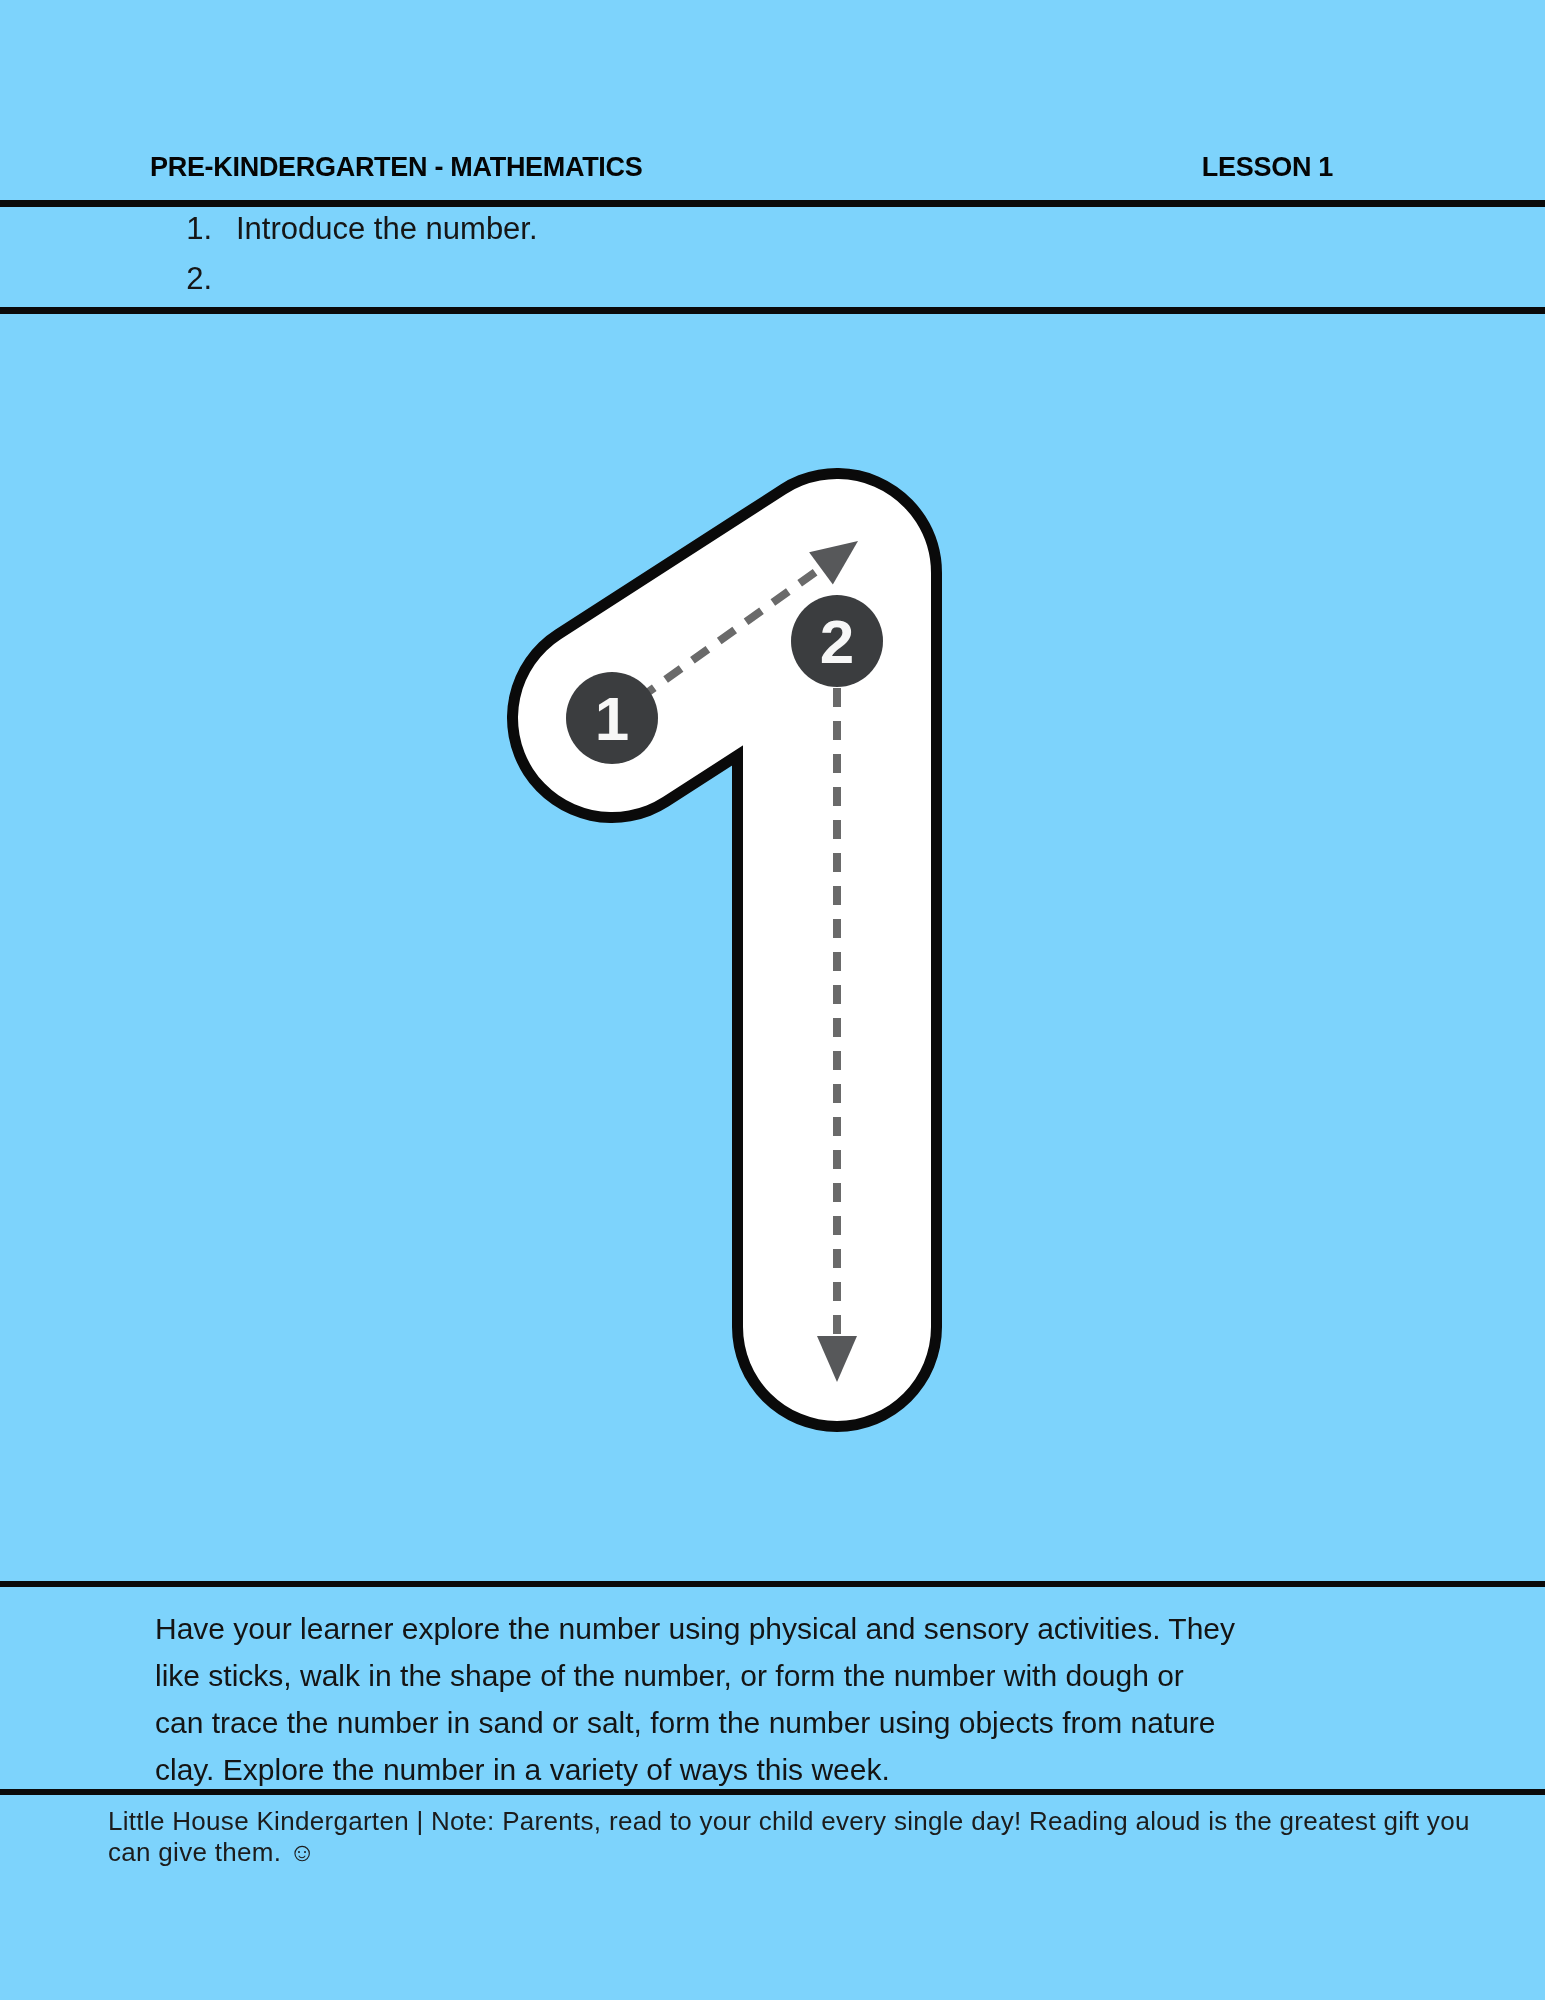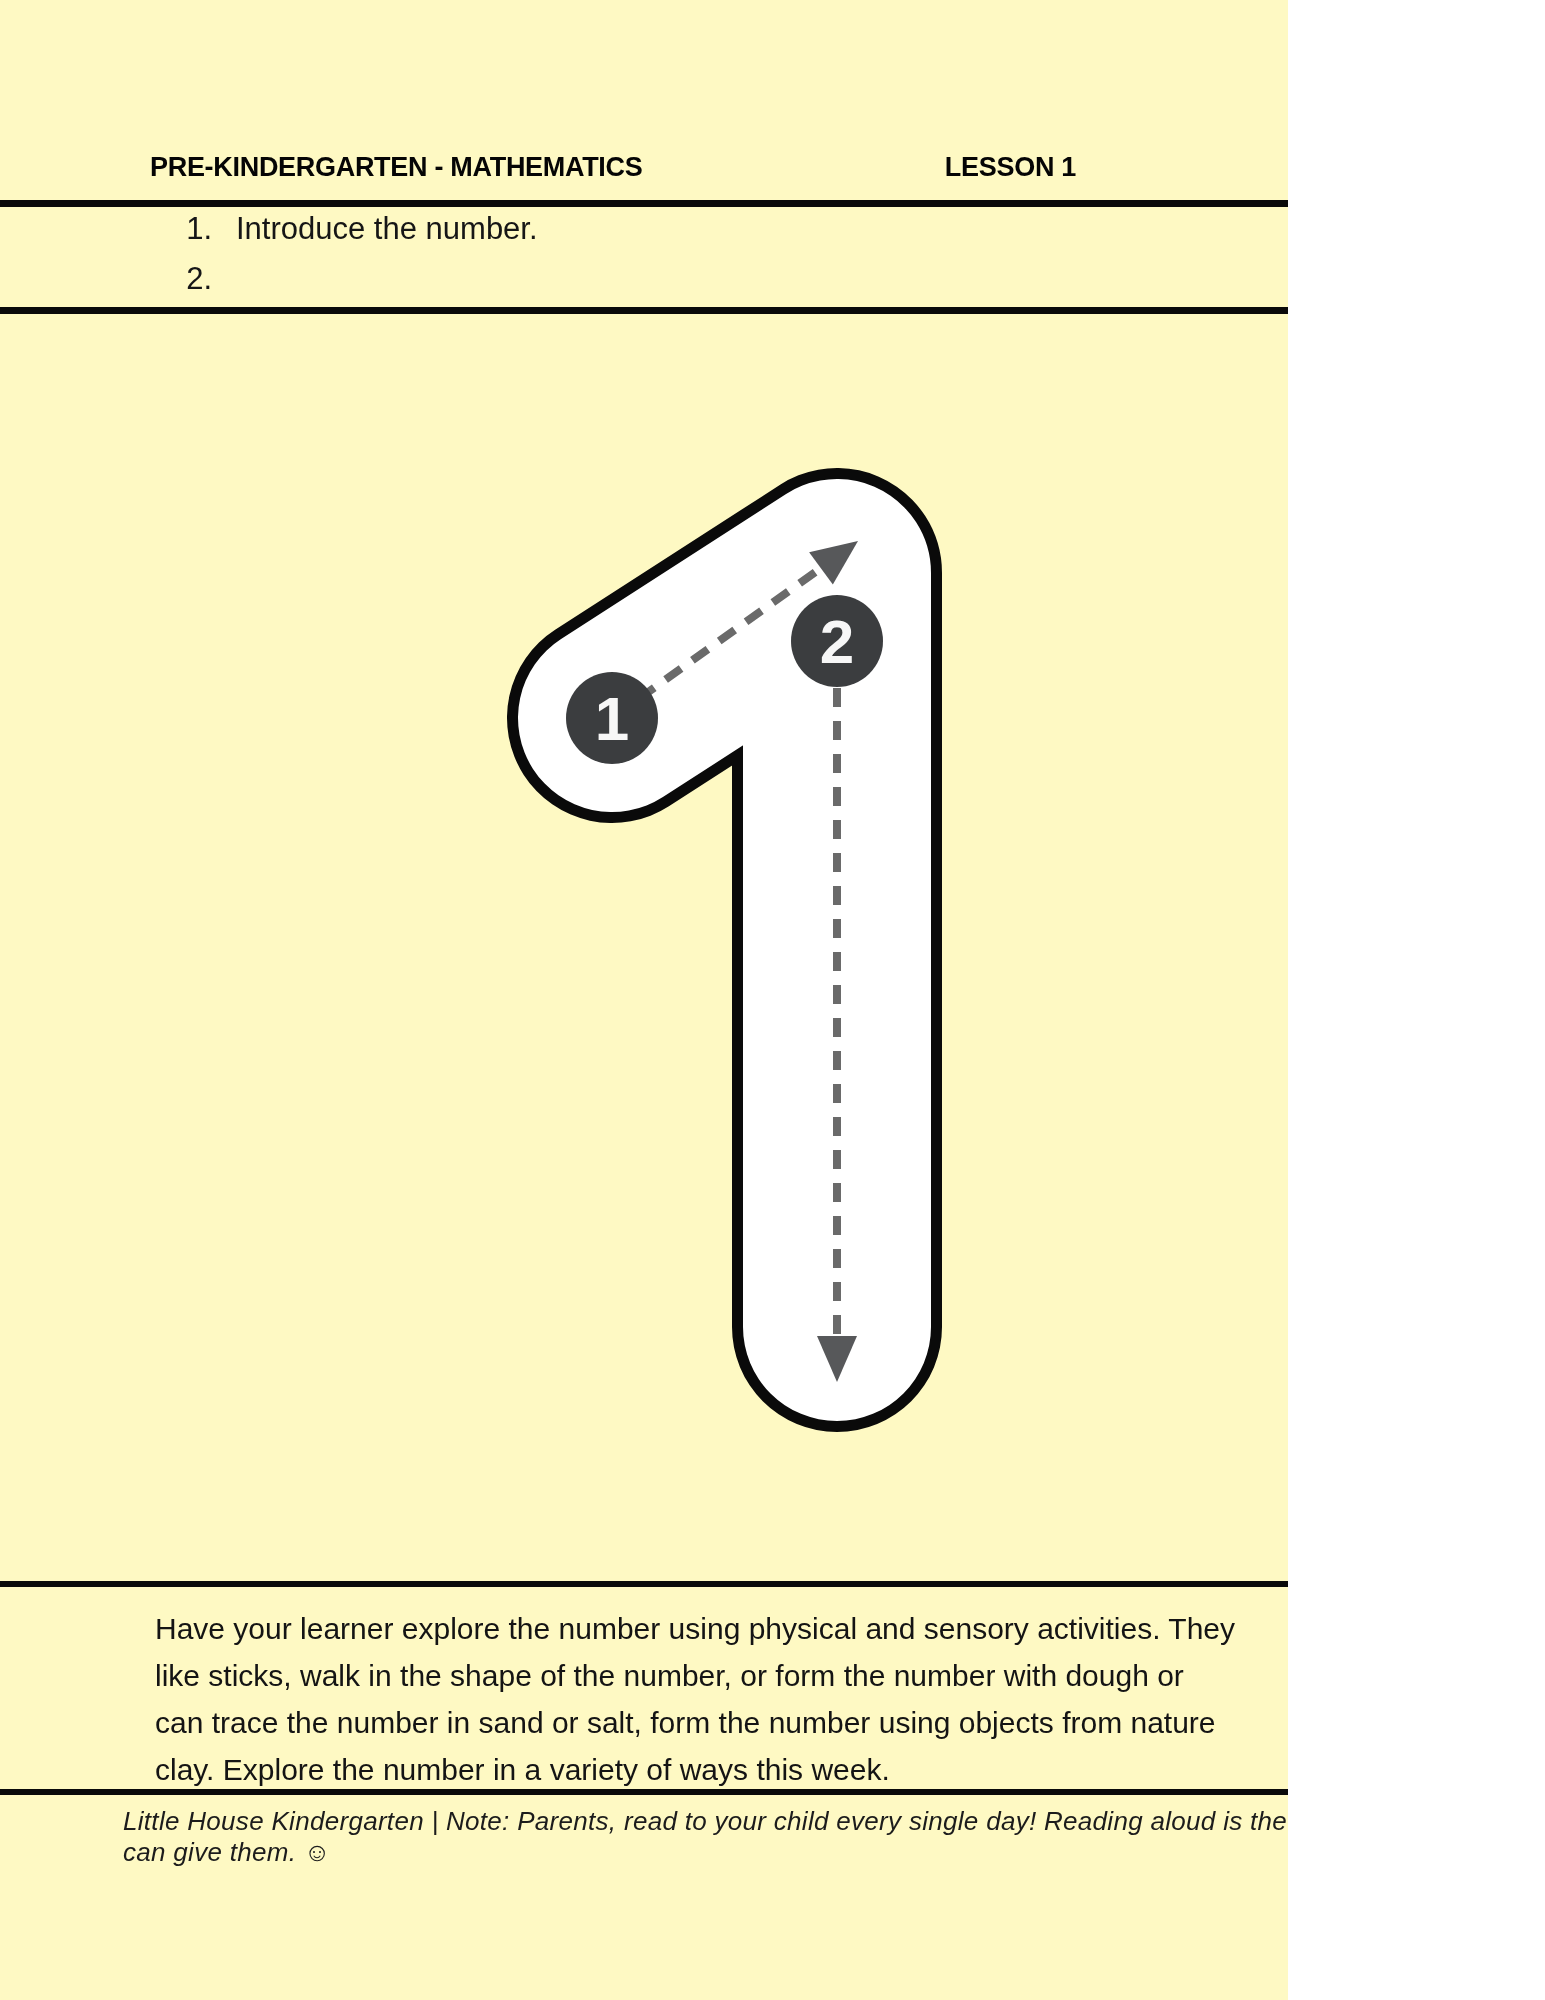--- a/index.html
+++ b/index.html
@@ -1,18 +1,18 @@
 <!DOCTYPE html>
 <html><head>
 <meta charset="utf-8">
 <style>
   * { margin:0; padding:0; box-sizing:border-box; }
   html,body { background:#ffffff; }
   .page {
-    position:relative; width:1288px; height:2000px; background:#fef9c3;
+    position:relative; width:1545px; height:2000px; background:#7dd3fc;
     font-family:"Liberation Sans", sans-serif; color:#101010; overflow:hidden;
   }
   
   .hdr-left {
     position:absolute; top:152px; left:150px;
     font-weight:bold; font-size:27px; letter-spacing:-0.3px; color:#050505;
   }
   .hdr-right {
     position:absolute; top:152px; right:212px;
     font-weight:bold; font-size:27px; letter-spacing:-0.3px; color:#050505;
@@ -42,22 +42,22 @@
     font-family:"Liberation Sans", sans-serif; font-weight:bold; font-size:62px;
     fill:#f7f7f7; text-anchor:middle;
   }
   
   .explore {
     position:absolute; left:155px; top:1593px; width:1290px;
     font-size:30px; font-weight:300; line-height:47px; color:#141414;margin-top:12px;
   }
   
   .footer-note {
-    position:absolute; left:123px; top:1806px; width:1380px;
-    font-size:26px; font-style:italic; font-weight:300; letter-spacing:0.3px; color:#1c1c1c;
+    position:absolute; left:108px; top:1806px; width:1380px;
+    font-size:26px; font-weight:300; letter-spacing:0.3px; color:#1c1c1c;
   }
 </style>
 </head>
 <body>
 
 <div class="page">
 
   <div class="hdr-left">PRE-KINDERGARTEN - MATHEMATICS</div>
   <div class="hdr-right">LESSON 1</div>
 

